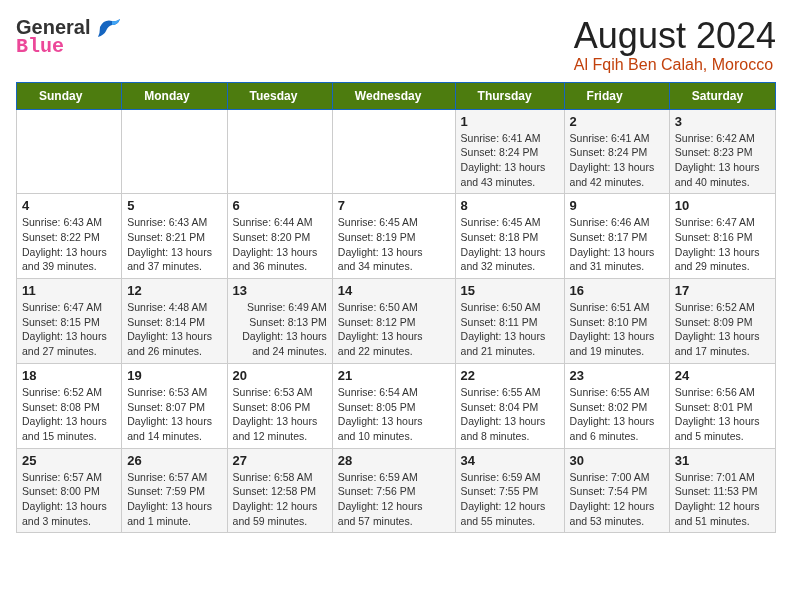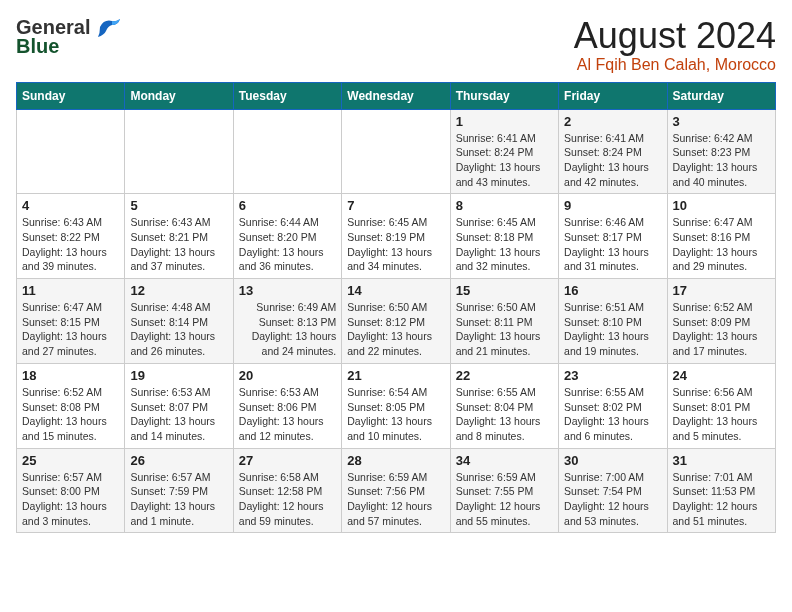--- a/index.html
+++ b/index.html
@@ -15,43 +15,43 @@
       align-items: flex-start;
       justify-content: space-between;
       margin-bottom: 8px;
     }
     .logo {
       display: flex;
       flex-direction: column;
       align-items: flex-start;
     }
     .title-block {
-      text-align: right;
+      text-align: left;
     }
     .title-block h1 {
       font-size: 36px;
       font-weight: 300;
       color: #222;
       line-height: 1.1;
     }
     .title-block h2 {
       font-size: 16px;
       font-weight: normal;
       color: #c2410c;
     }
     table {
       width: 100%;
       border-collapse: collapse;
       font-size: 11px;
     }
     thead tr th {
-      background-color: #0f766e;
+      background-color: #4d7c0f;
       color: #fff;
       text-align: left;
-      padding: 6px 5px;
+      padding: 6px 22px;
       font-size: 12px;
       font-weight: bold;
       border: 1px solid #1565c0;
     }
     tbody tr td {
       border: 1px solid #ccc;
       vertical-align: top;
       padding: 4px 5px;
       height: 80px;
       background: #fff;
@@ -78,21 +78,21 @@
 
 <div class="header">
   <div class="logo">
     <div style="display:flex;align-items:center;gap:4px;">
       <span style="font-size:20px;font-weight:bold;color:#333;">General</span>
       <svg width="28" height="22" viewBox="0 0 28 22">
         <path d="M6,10 Q10,2 18,4 Q22,5 26,2 Q24,8 18,8 Q14,9 12,14 Q10,18 4,20 Q6,16 6,10 Z" fill="#1565c0"></path>
         <path d="M18,4 Q22,5 26,2 Q24,8 18,8 Z" fill="#42a5f5"></path>
       </svg>
     </div>
-    <span style="font-size:20px;font-weight:bold;color:#14532d;margin-top:-4px;">Blue</span>
+    <span style="font-size:20px;font-weight:bold;color:#ec4899;margin-top:-4px;font-family:Liberation Mono, monospace;">Blue</span>
   </div>
   <div class="title-block">
     <h1>August 2024</h1>
     <h2>Al Fqih Ben Calah, Morocco</h2>
   </div>
 </div>
 
 <table>
   <thead>
     <tr>

